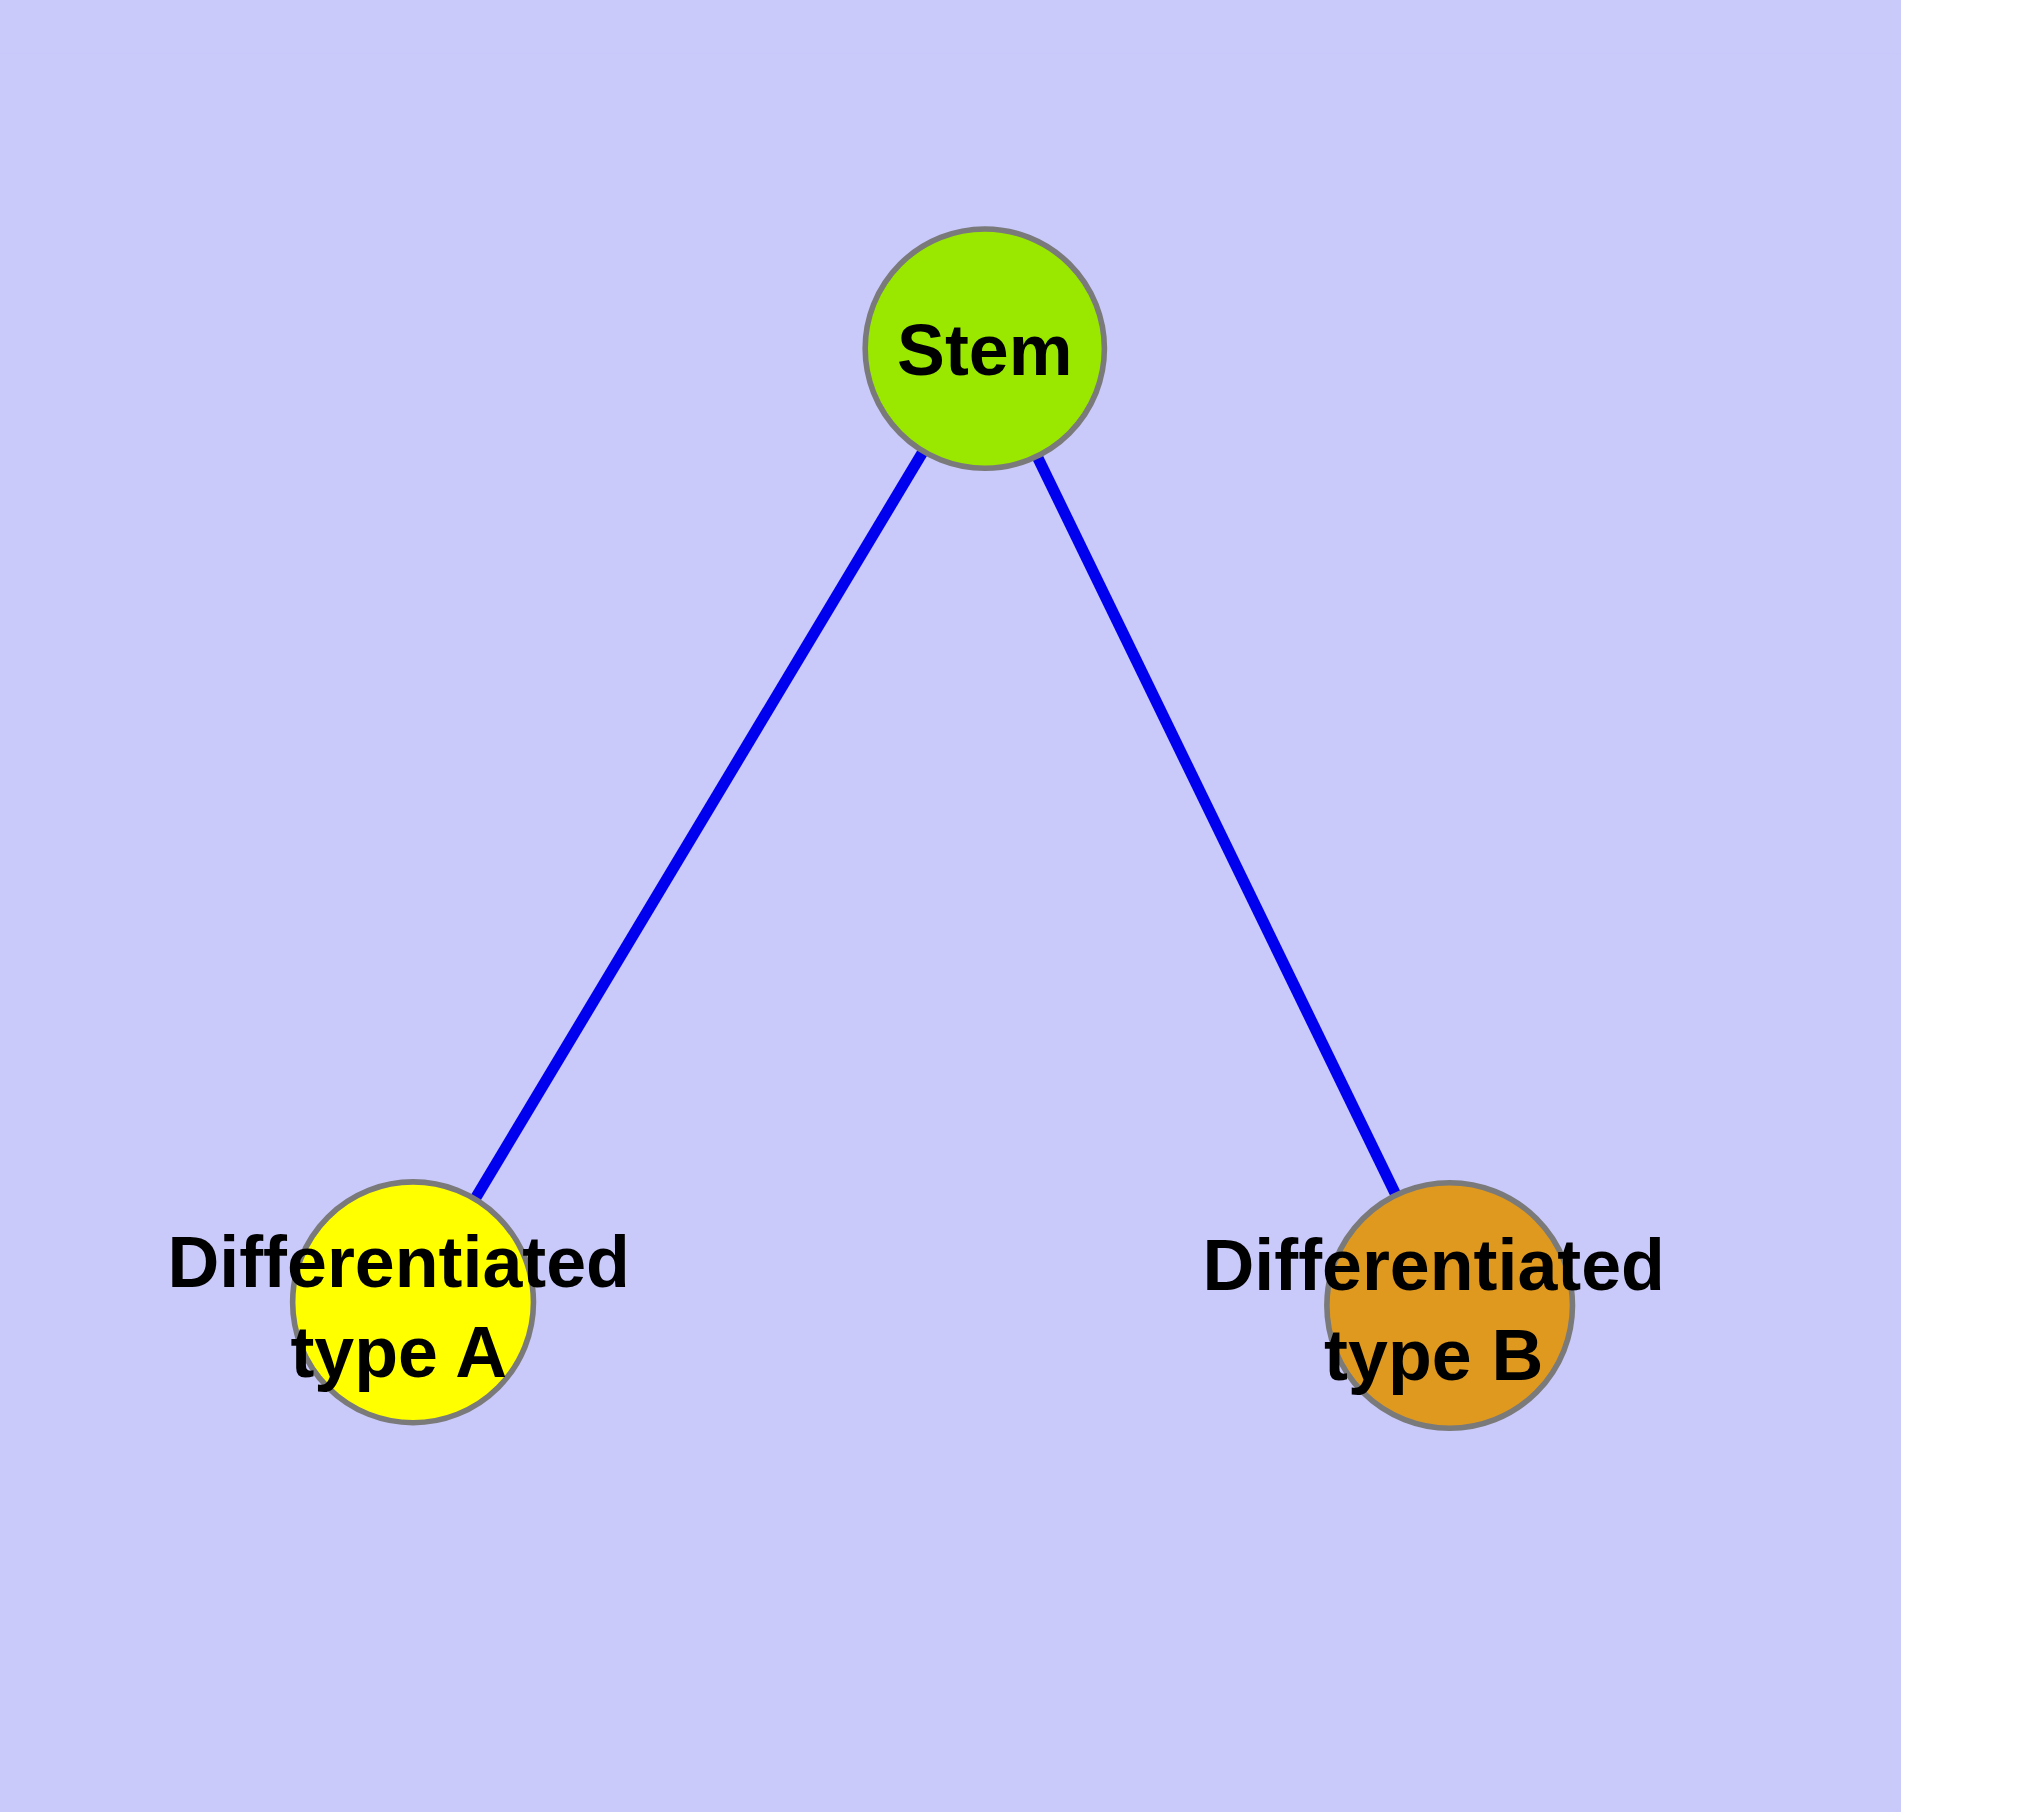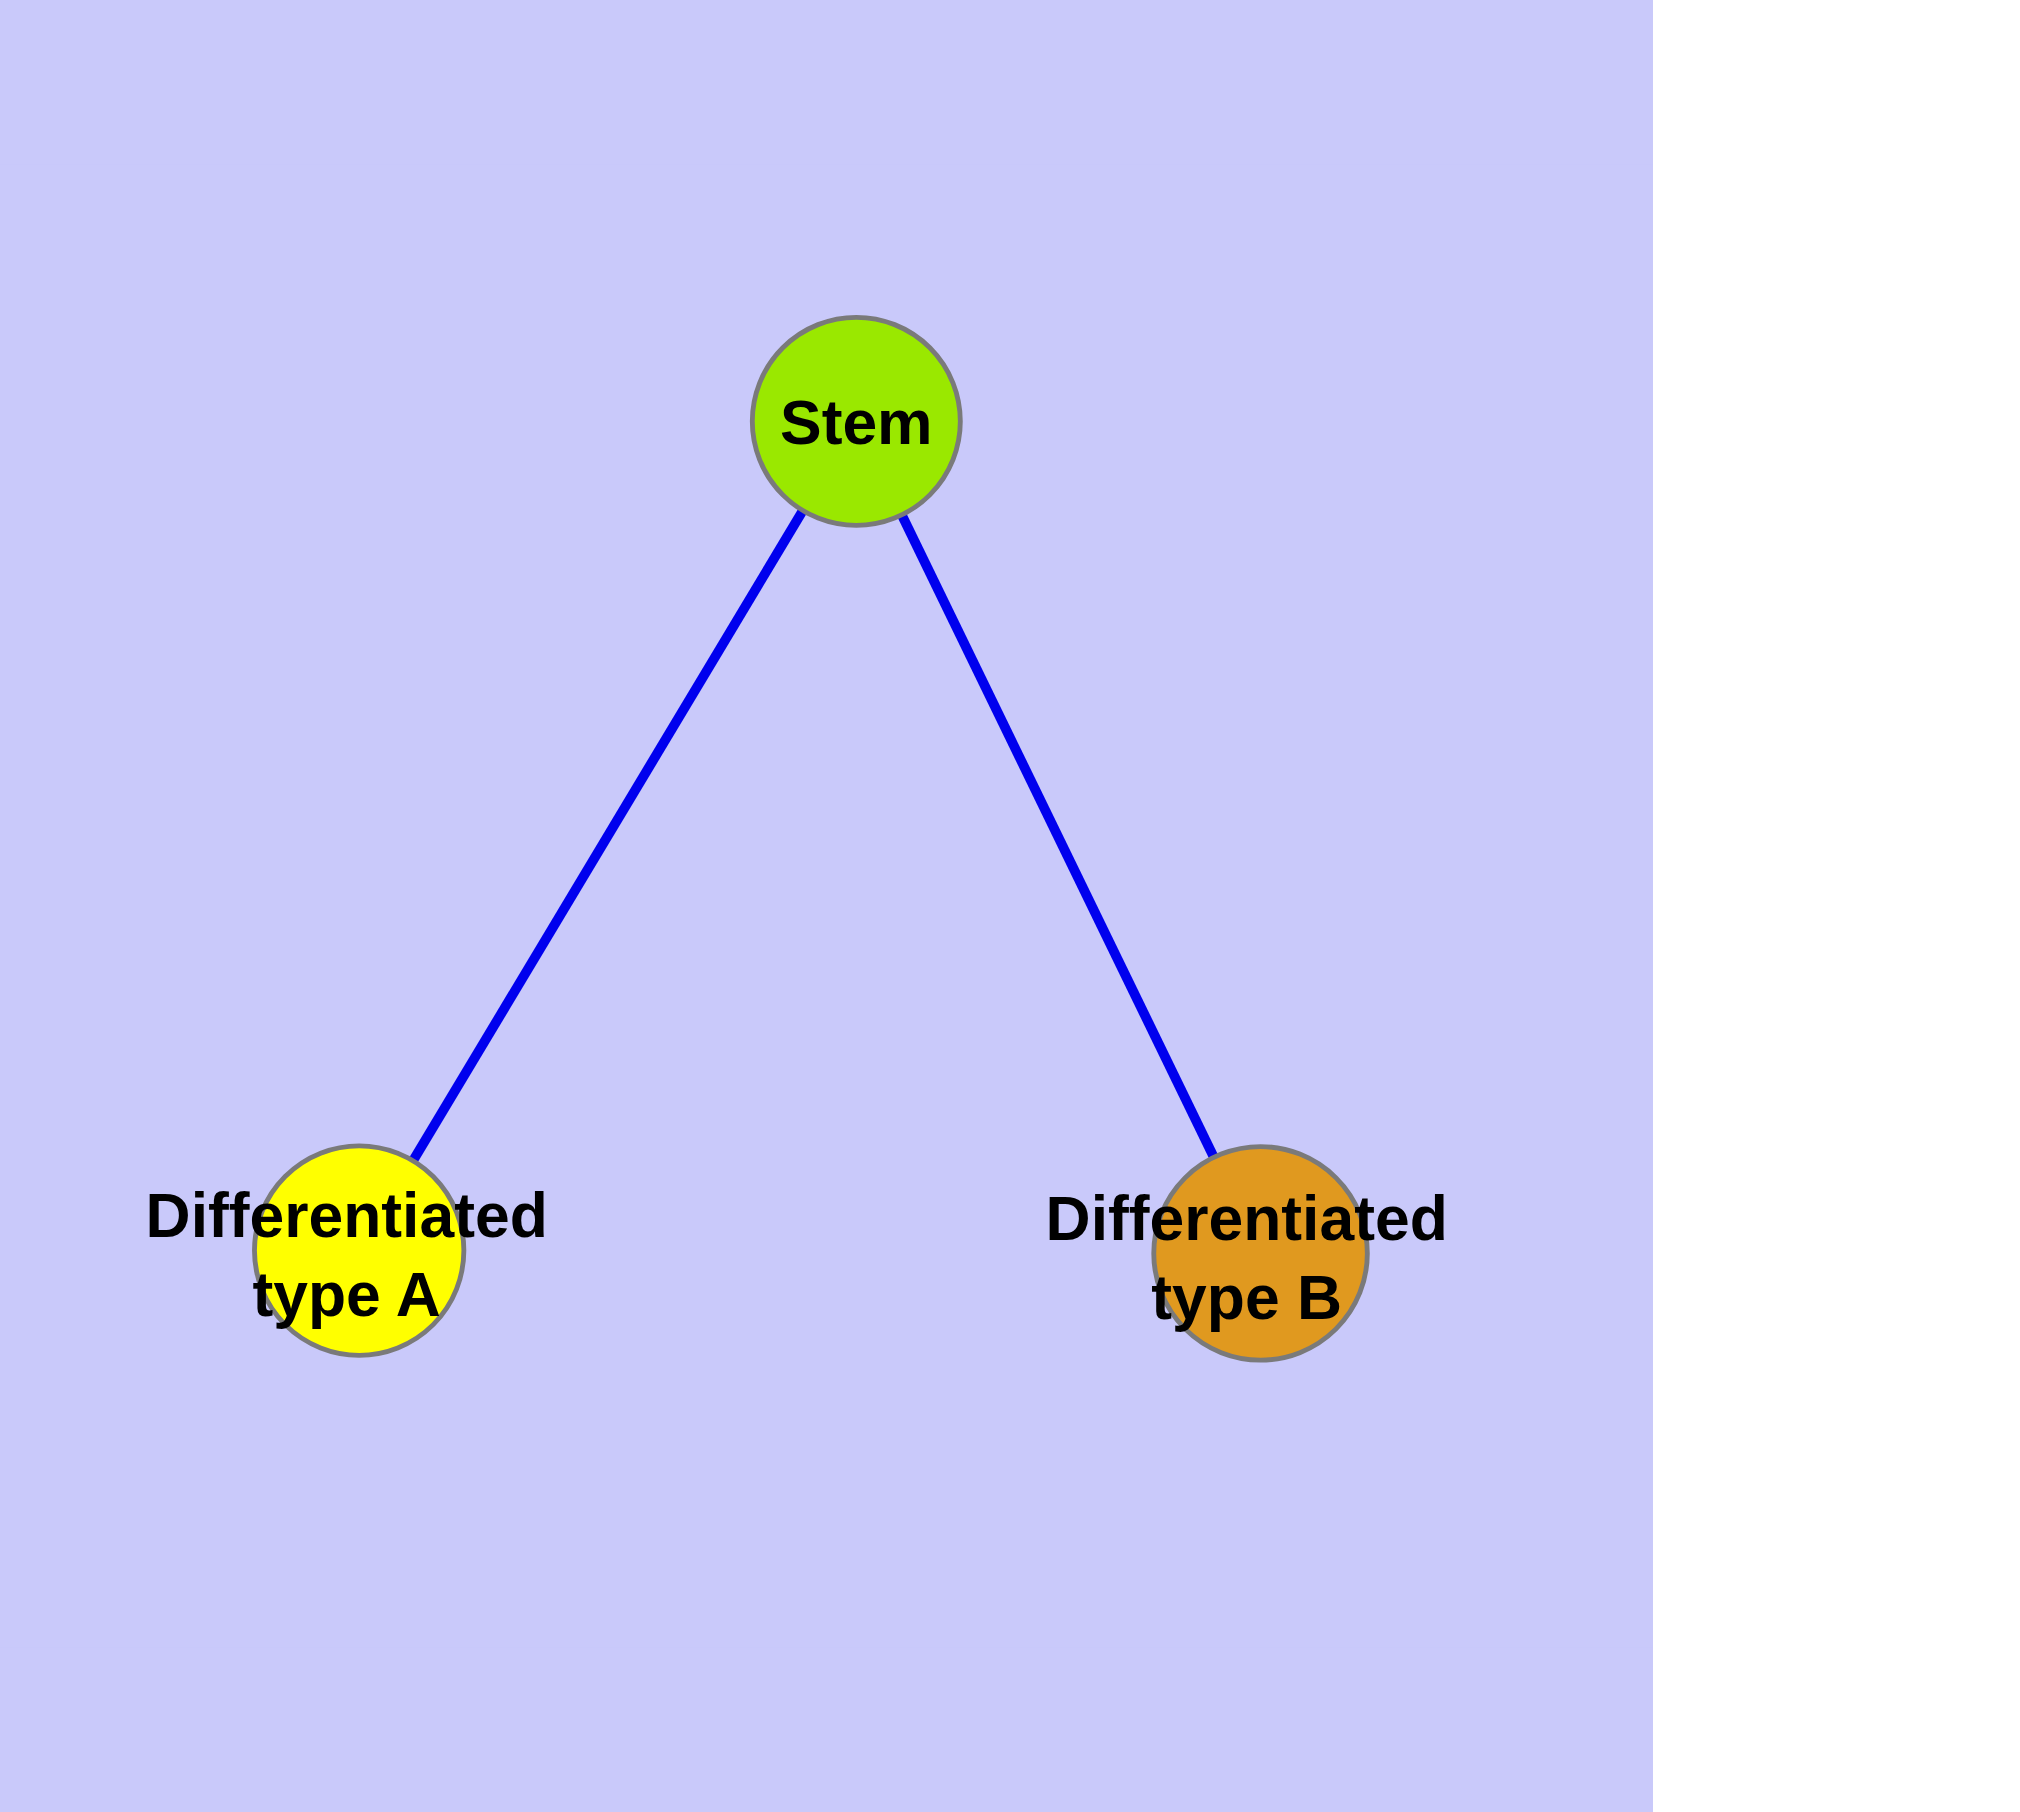--- a/index.html
+++ b/index.html
@@ -1,21 +1,21 @@
 <!DOCTYPE html>
 <html style="font-size:13.6px"><head>
 <meta charset="utf-8">
 <style>
   html, body {
     margin: 0;
     padding: 0;
   }
   #canvas {
     position: relative;
-    width: 1653px;
+    width: 1901px;
     height: 1812px;
     overflow: hidden;
   }
   #diagram-svg {
     position: absolute;
     top: 0;
     left: 0;
     width: 100%;
     height: 100%;
     display: block;

